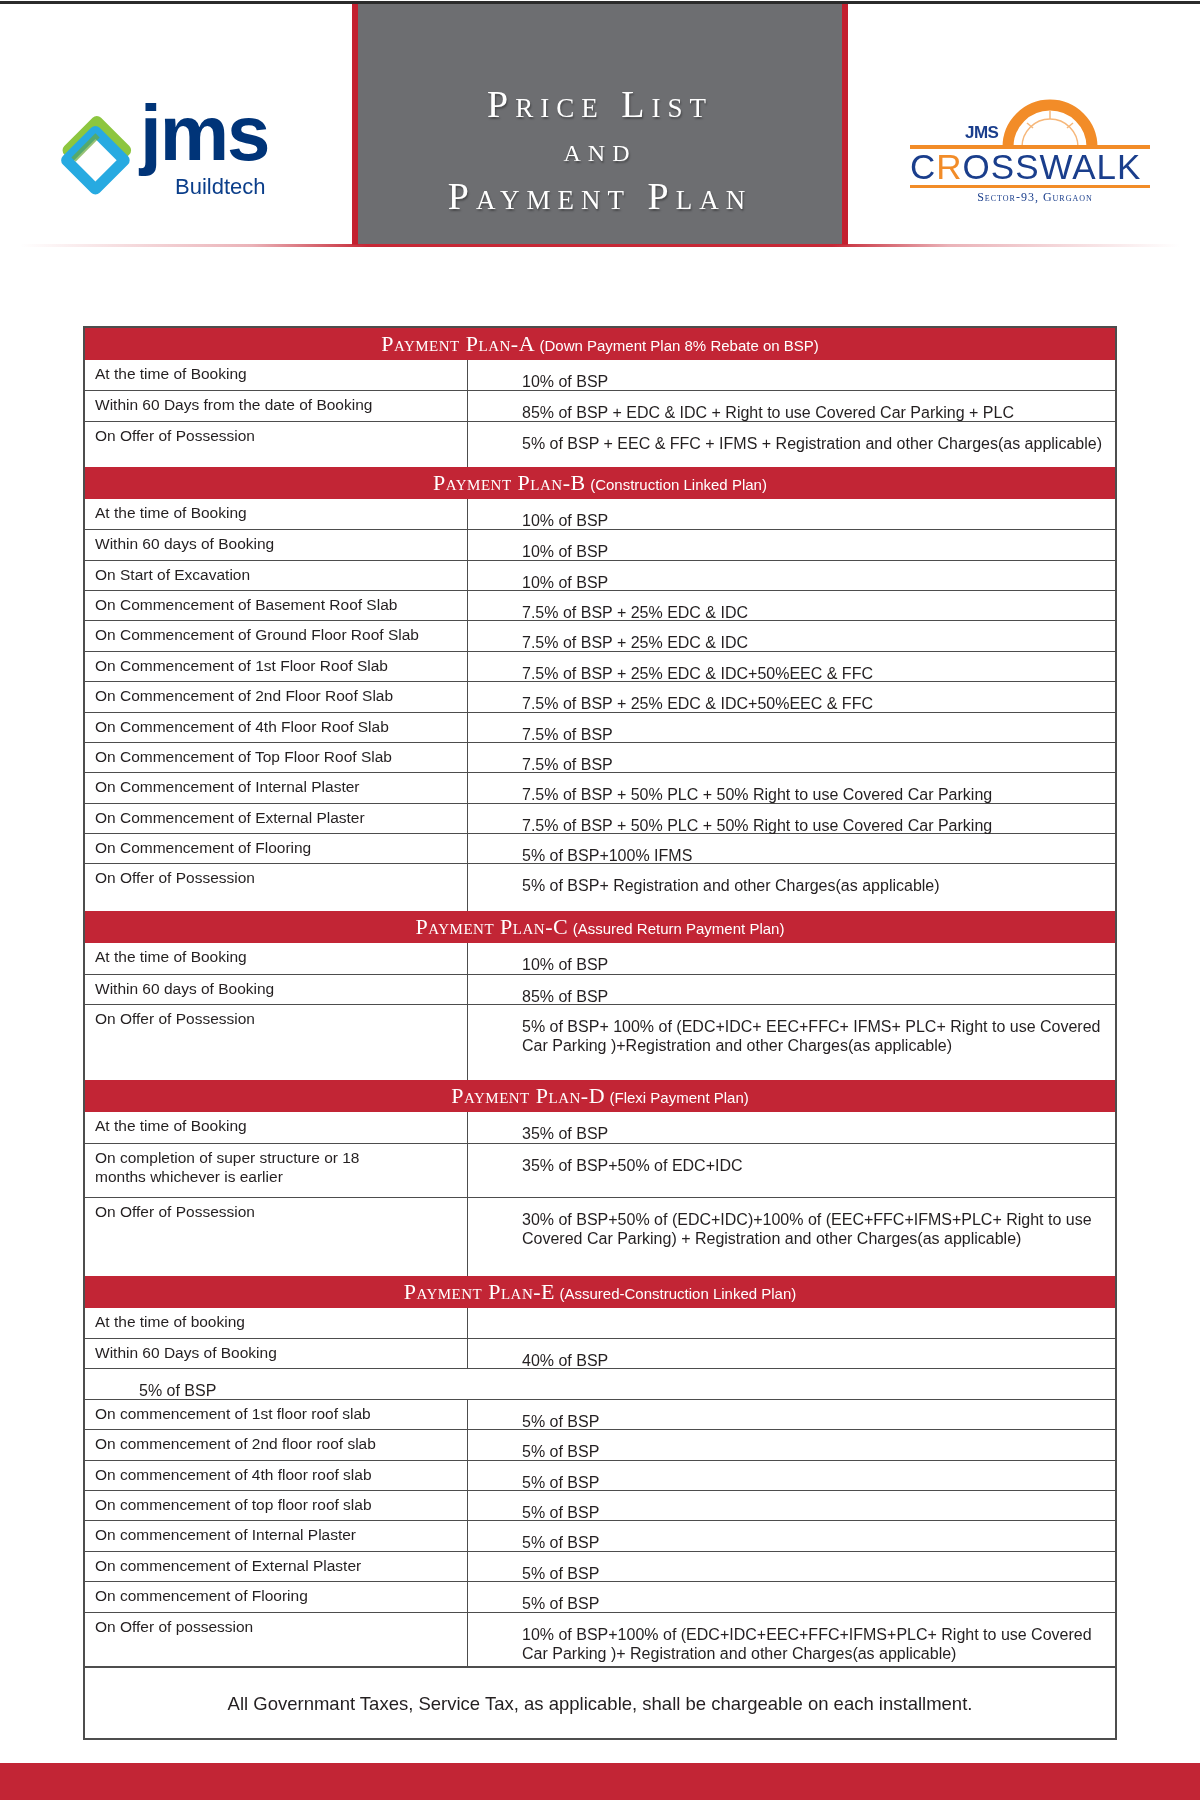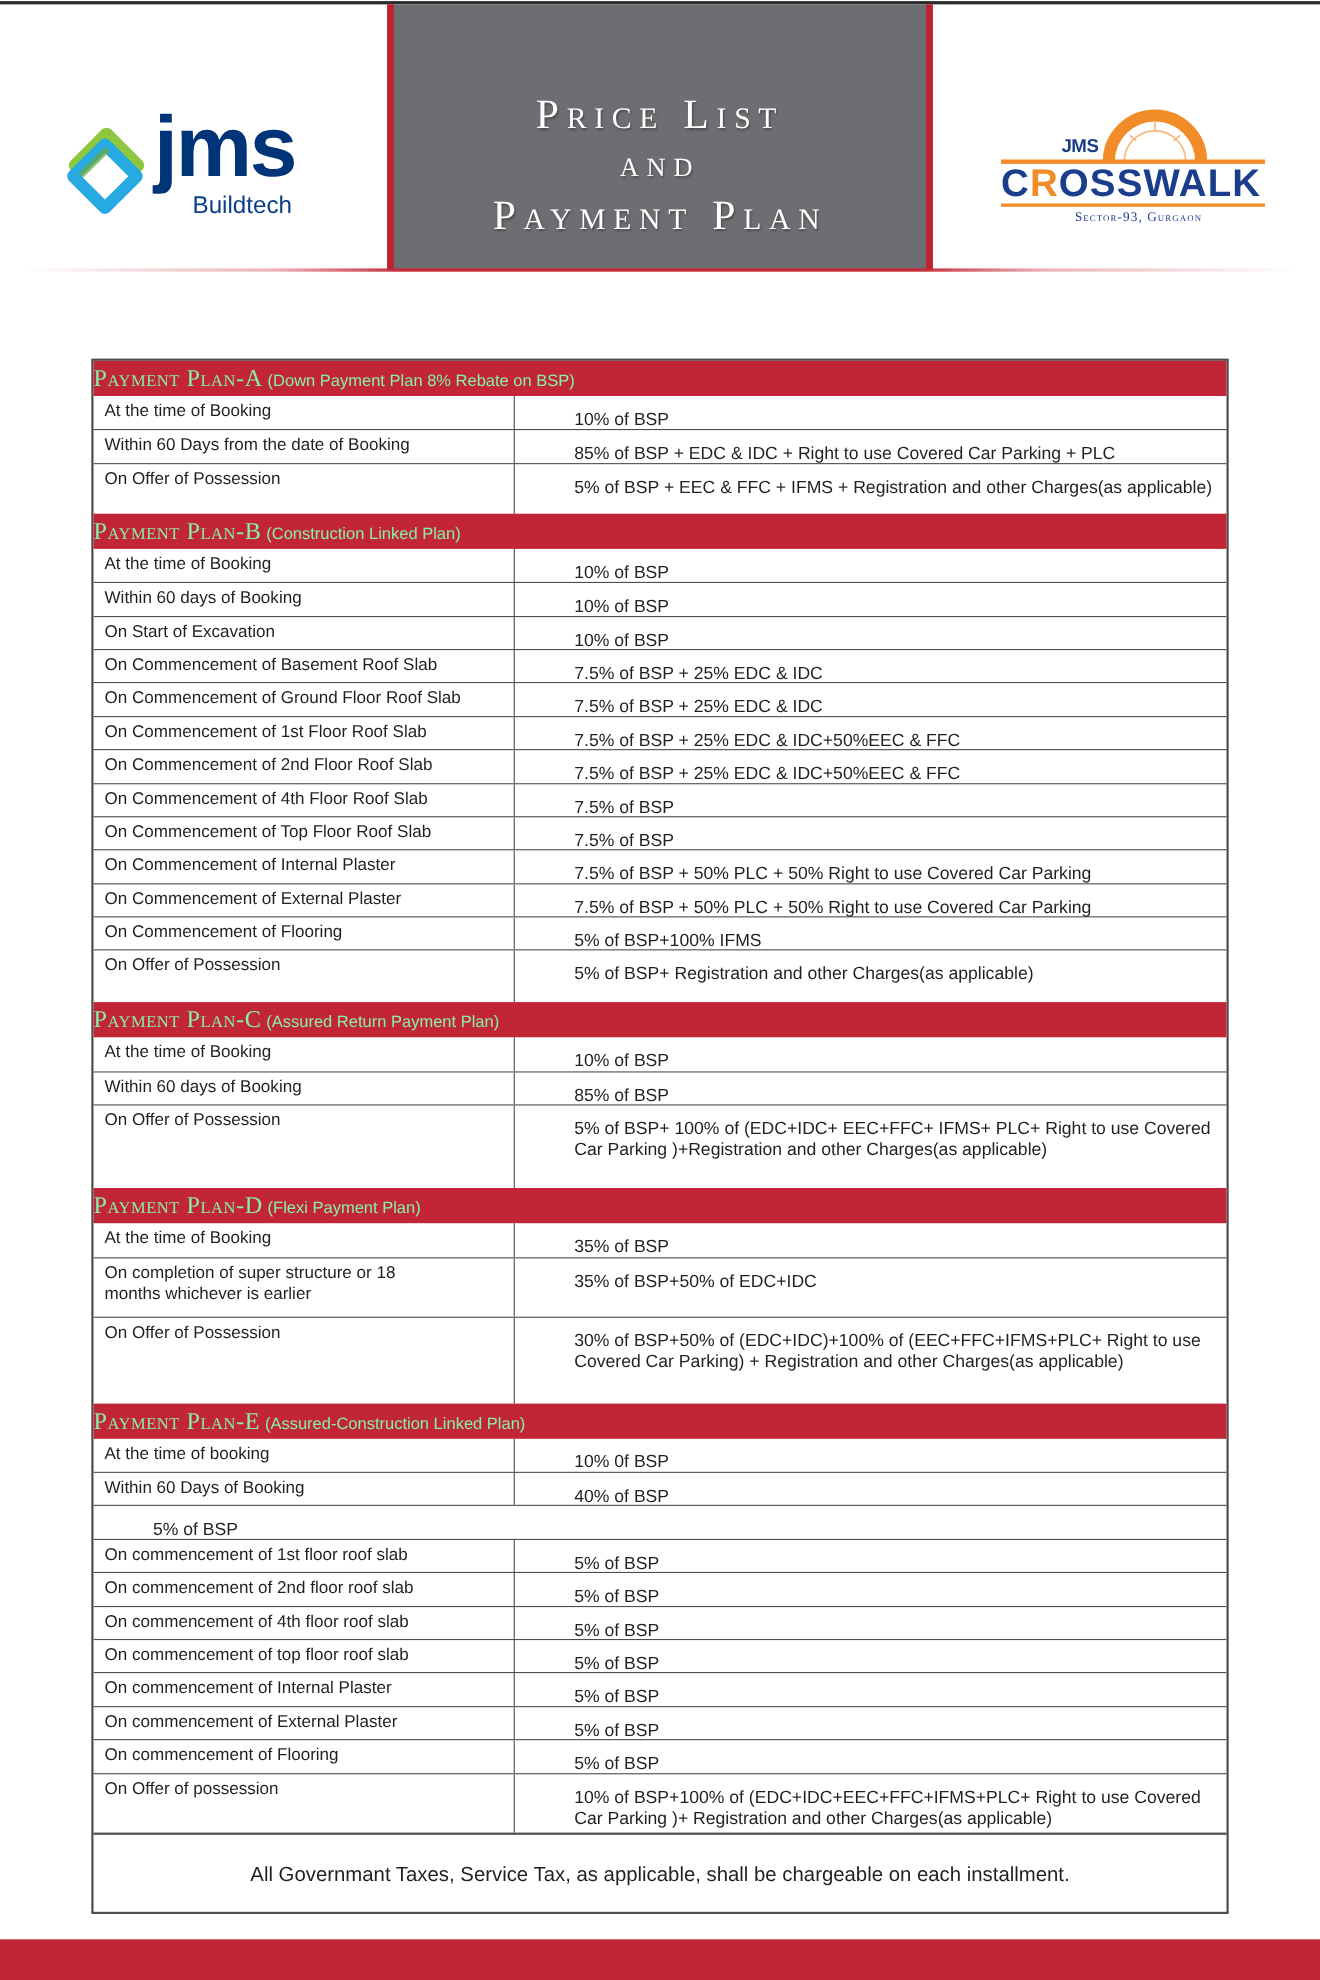--- a/index.html
+++ b/index.html
@@ -24,29 +24,29 @@
   
   .logo-jms { position: absolute; left: 52px; top: 108px; width: 230px; height: 100px; }
   .logo-jms svg { position: absolute; left: 0; top: 6px; }
   .logo-jms .jms-word { position: absolute; left: 88px; top: -14px; font-family: "Liberation Sans", sans-serif; font-weight: bold;
     font-size: 78px; color: #003478; letter-spacing: -2px; line-height: 1; }
   .logo-jms .jms-sub { position: absolute; left: 123px; top: 66px; font-size: 22px; color: #0b3e8a; }
 
   
   .logo-cw { position: absolute; left: 905px; top: 95px; width: 260px; height: 115px; }
   .logo-cw .cw-jms { position: absolute; left: 60px; top: 28px; font-weight: bold; font-size: 17px; color: #1a3e8c; letter-spacing: -0.5px; }
-  .logo-cw .cw-word { position: absolute; left: 5px; top: 52px; font-size: 35px; color: #1a3e8c; letter-spacing: 1px; font-weight: bold; }
+  .logo-cw .cw-word { position: absolute; left: 5px; top: 52px; font-size: 35px; color: #1a3e8c; letter-spacing: 1px; font-weight: normal; }
   .logo-cw .cw-word .r { color: #f28c28; }
   .logo-cw .cw-sub { position: absolute; left: 0; width: 260px; text-align: center; top: 95px; font-family: "Liberation Serif", serif;
     font-size: 12px; color: #1a3e8c; letter-spacing: 1px; }
   .logo-cw svg { position: absolute; left: 0; top: 0; }
 
   
   .plan-table { position: absolute; left: 83px; top: 326px; width: 1034px; border: 2px solid #4d4d4d; border-top-width: 2px; }
-  .plan-header { height: 32px; background: #c22535; color: #86efac; text-align: left; line-height: 32px; white-space: nowrap; }
+  .plan-header { height: 32px; background: #c22535; color: #ffffff; text-align: center; line-height: 32px; white-space: nowrap; }
   .plan-header .ptitle { font-family: "Liberation Serif", serif; font-size: 22px; letter-spacing: 0.5px; }
   .plan-header .psub { font-family: "Liberation Sans", sans-serif; font-size: 15px; }
   .row { display: flex; border-top: 1px solid #4d4d4d; height: 30.4px; }
   .plan-header + .row { border-top: none; }
   .row .c1 { width: 383px; border-right: 1px solid #4d4d4d; padding: 4px 0 0 10px; font-size: 15.5px; line-height: 19px; }
   .row .c2 { flex: 1; padding: 12px 10px 0 54px; font-size: 16px; line-height: 19px; }
   .row.h46 { height: 46px; } .row.h48 { height: 48px; } .row.h76 { height: 76px; }
   .row.h54 { height: 54px; } .row.h79 { height: 79px; }
   .note-row { border-top: 2px solid #4d4d4d; height: 72px; text-align: center; font-size: 18.5px; line-height: 72px; color: #231f20; }
 
@@ -204,21 +204,20 @@
       <div class="c1">On Offer of Possession</div>
       <div class="c2">30% of BSP+50% of (EDC+IDC)+100% of (EEC+FFC+IFMS+PLC+ Right to use Covered Car Parking) + Registration and other Charges(as applicable)</div>
     </div>
 
   <div class="plan-header">
     <span class="ptitle sc">Payment Plan-E</span>
     <span class="psub">(Assured-Construction Linked Plan)</span>
   </div>
   <div class="row">
       <div class="c1">At the time of booking</div>
-      <div class="c2">10% 0f BSP</div>
     </div>
   <div class="row">
       <div class="c1">Within 60 Days of Booking</div>
       <div class="c2">40% of BSP</div>
     </div>
   <div class="row">
       <div class="c2">5% of BSP</div>
     </div>
   <div class="row">
       <div class="c1">On commencement of 1st floor roof slab</div>

